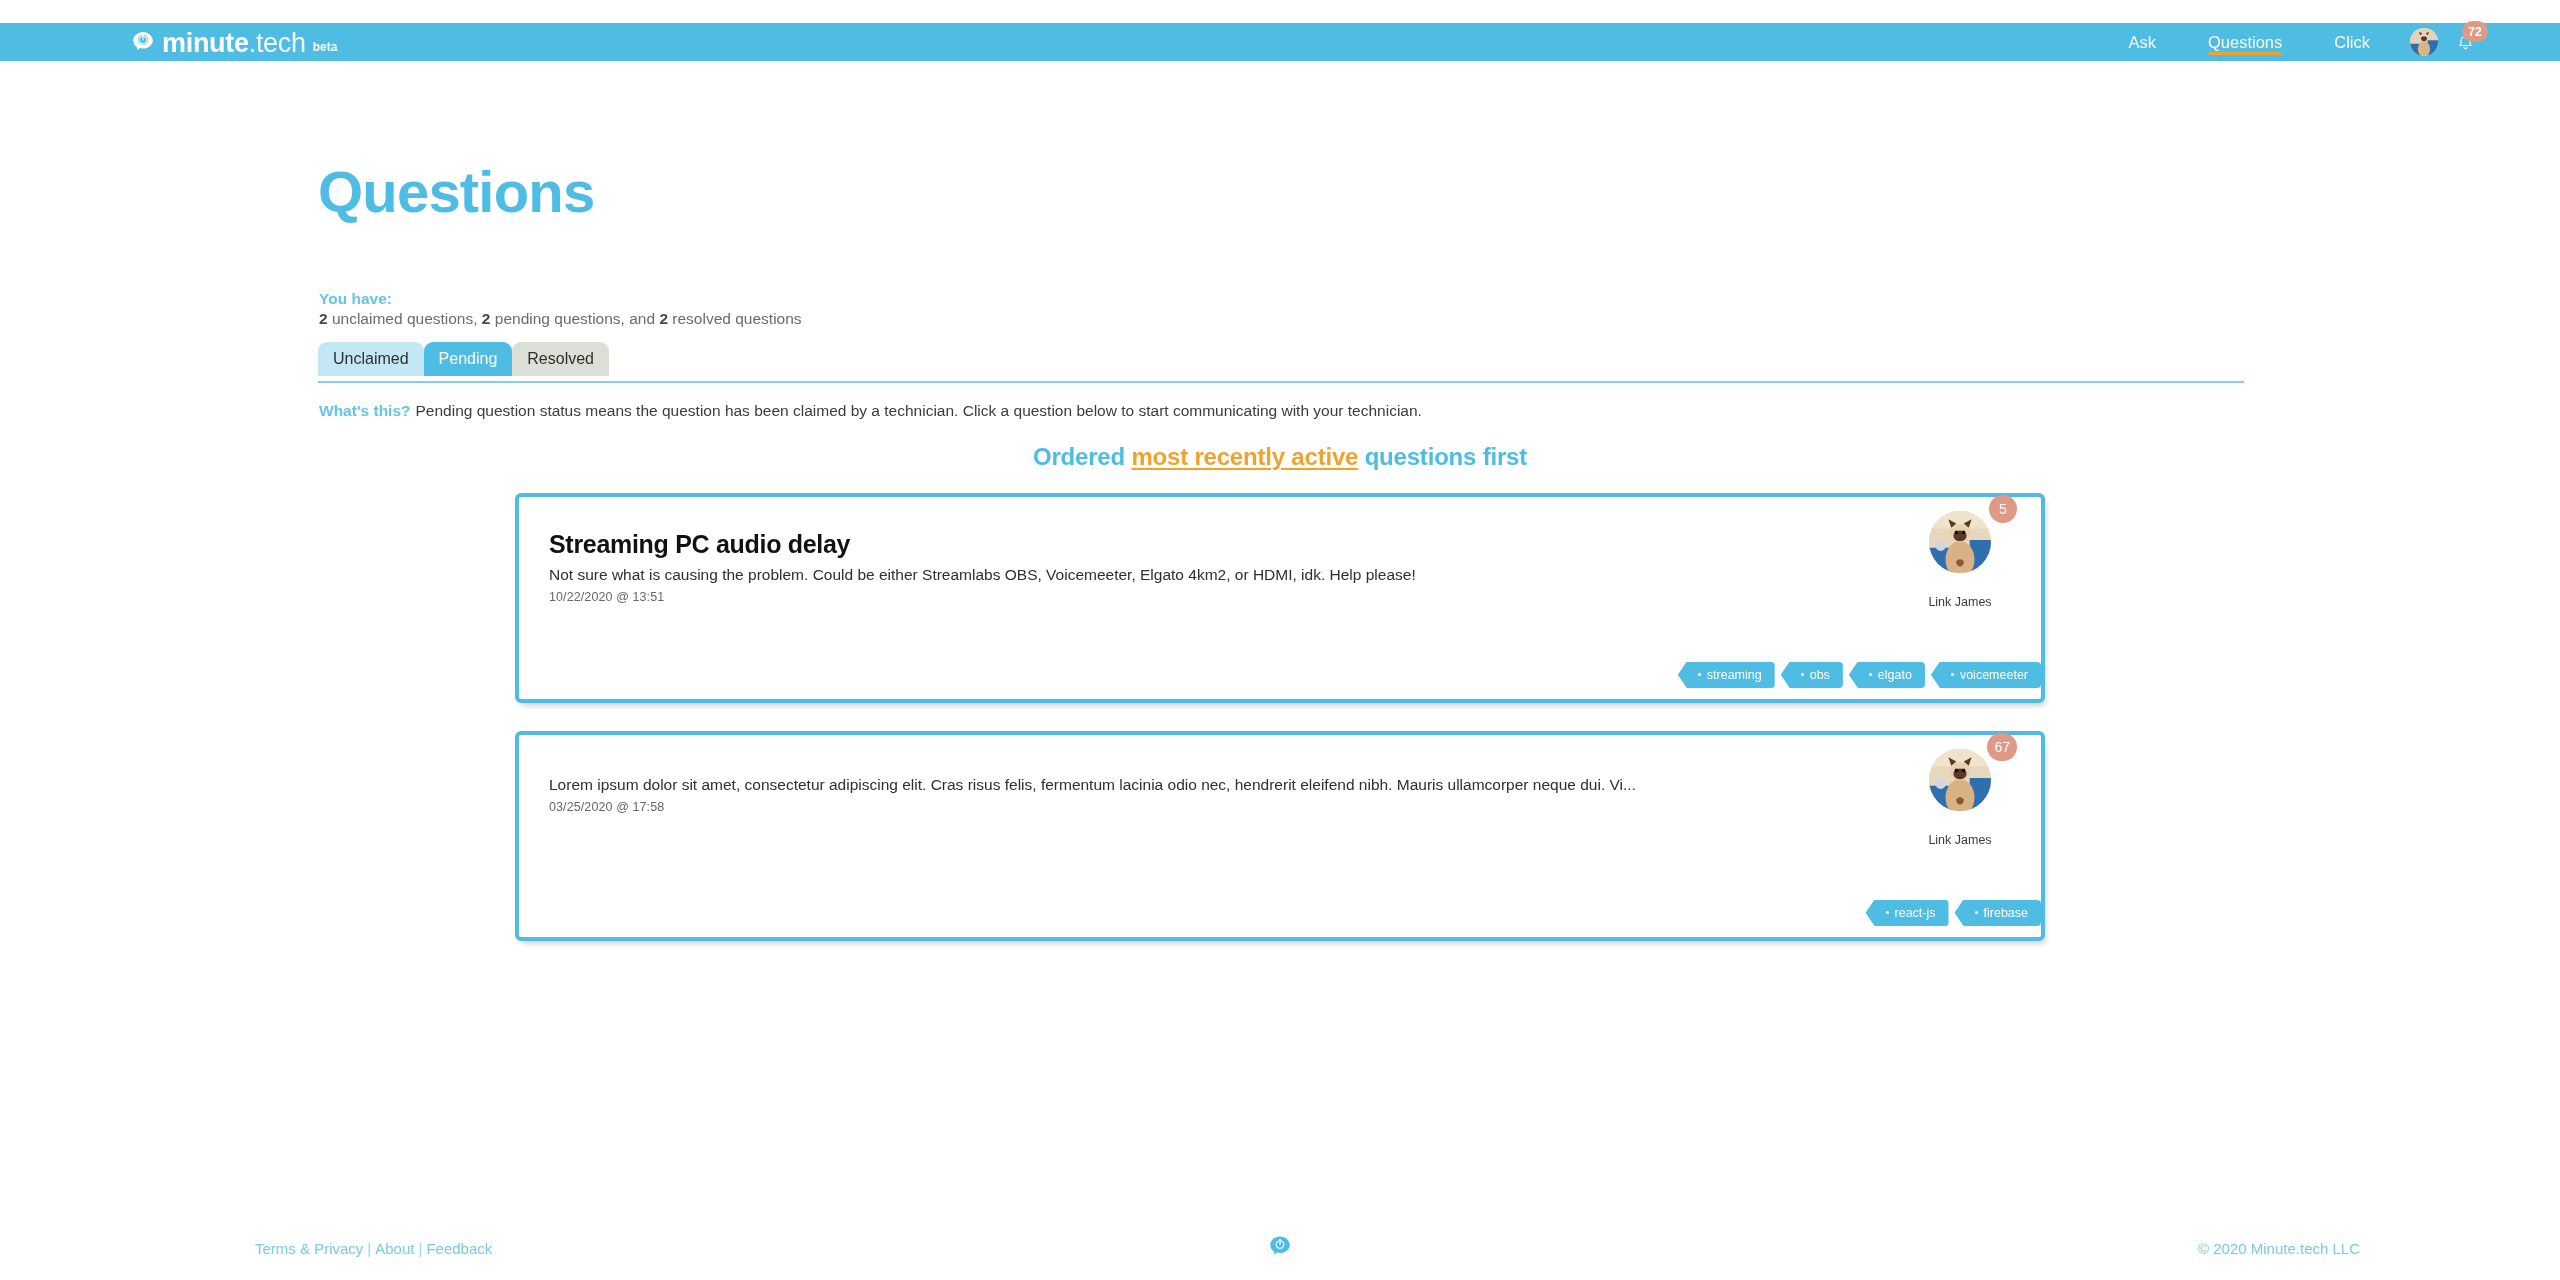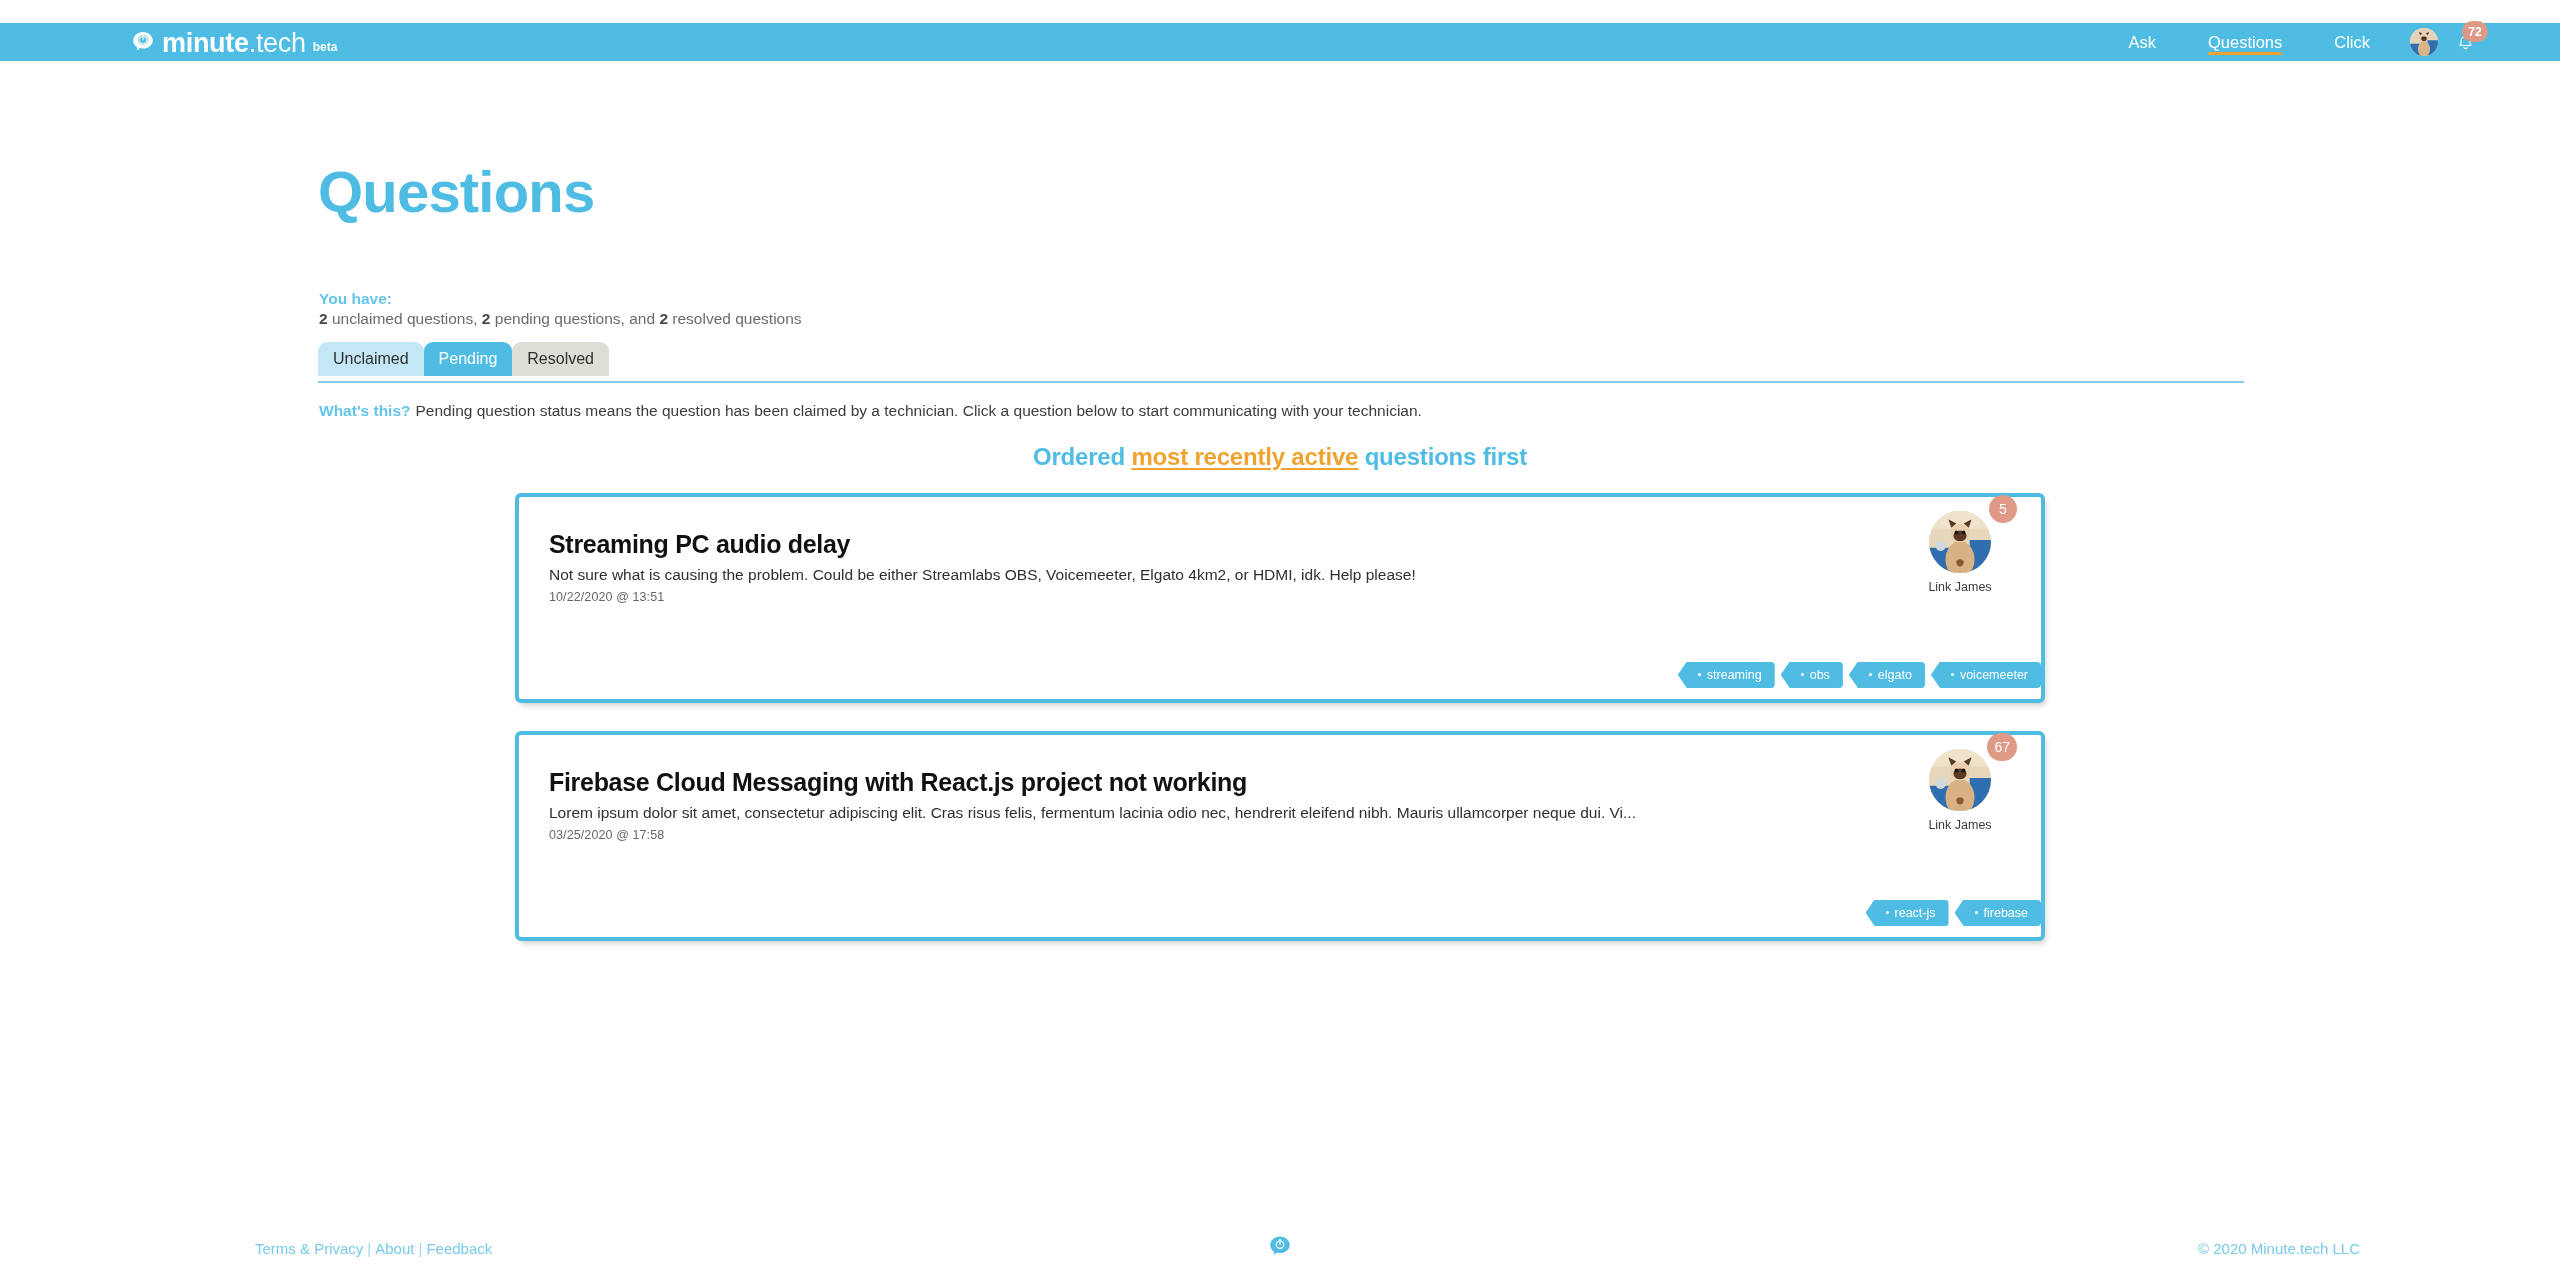--- a/index.html
+++ b/index.html
@@ -157,21 +157,21 @@
   .card-user {
     position: absolute; right: 36px; top: 14px;
     width: 90px; text-align: center;
   }
   .user-avatar {
     width: 62px; height: 62px; border-radius: 50%;
     margin: 0 auto; overflow: hidden;
     background: #e9dcc6; position: relative;
   }
   .user-name {
-    font-size: 12.5px; color: #3c3c3c; margin-top: 7px;
+    font-size: 12.5px; color: #3c3c3c; margin-top: 22px;
     white-space: nowrap;
   }
   .card-badge {
     position: absolute; right: -12px; top: -16px;
     min-width: 28px; height: 28px; padding: 0 7px;
     background: #de9a86; color: #ffffff;
     border-radius: 14px; font-size: 14px; font-weight: 500;
     display: flex; align-items: center; justify-content: center;
   }
 
@@ -333,21 +333,20 @@
           </span>
         <span class="tag">
             <i class="dot"></i>
             <span>voicemeeter</span>
           </span>
       </div>
     </div>
 
     <div class="card">
       <div class="card-body">
-        <div class="card-title">Firebase Cloud Messaging with React.js project not working</div>
         <div class="card-desc">Lorem ipsum dolor sit amet, consectetur adipiscing elit. Cras risus felis, fermentum lacinia odio nec, hendrerit eleifend nibh. Mauris ullamcorper neque dui. Vi...</div>
         <div class="card-date">03/25/2020 @ 17:58</div>
       </div>
 
       <div class="card-user">
         <div class="user-avatar">
           <svg viewBox="0 0 32 32" width="62" height="62" aria-hidden="true">
             <rect width="32" height="32" fill="#e7d7bd"></rect>
             <path d="M0 19h12v13H0z" fill="#2f6fb0"></path>
             <path d="M21 15h11v17H21z" fill="#2f6fb0"></path>

